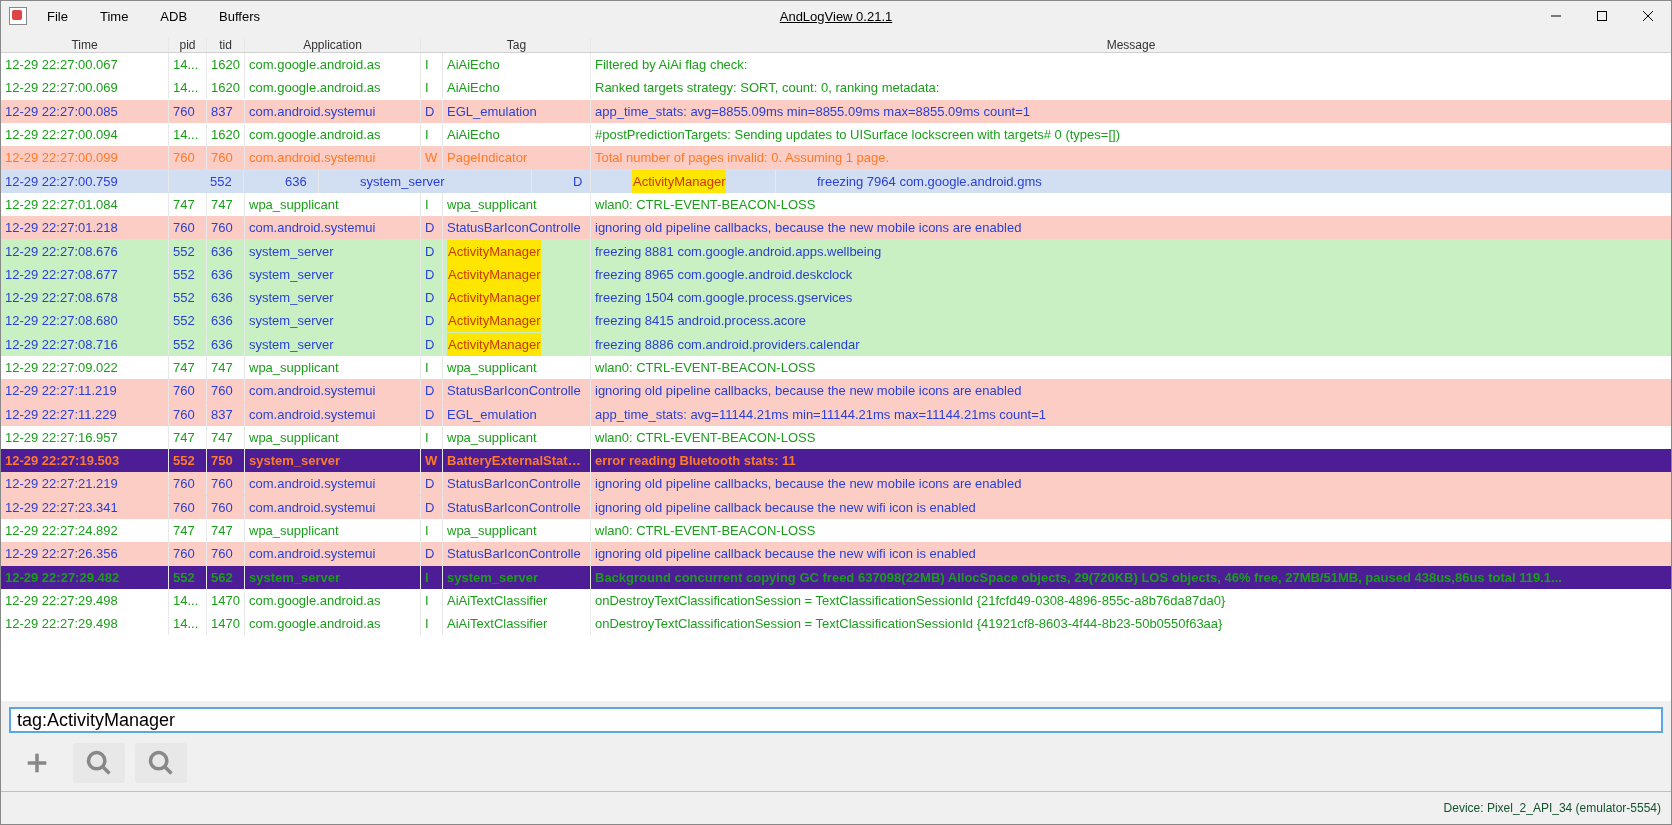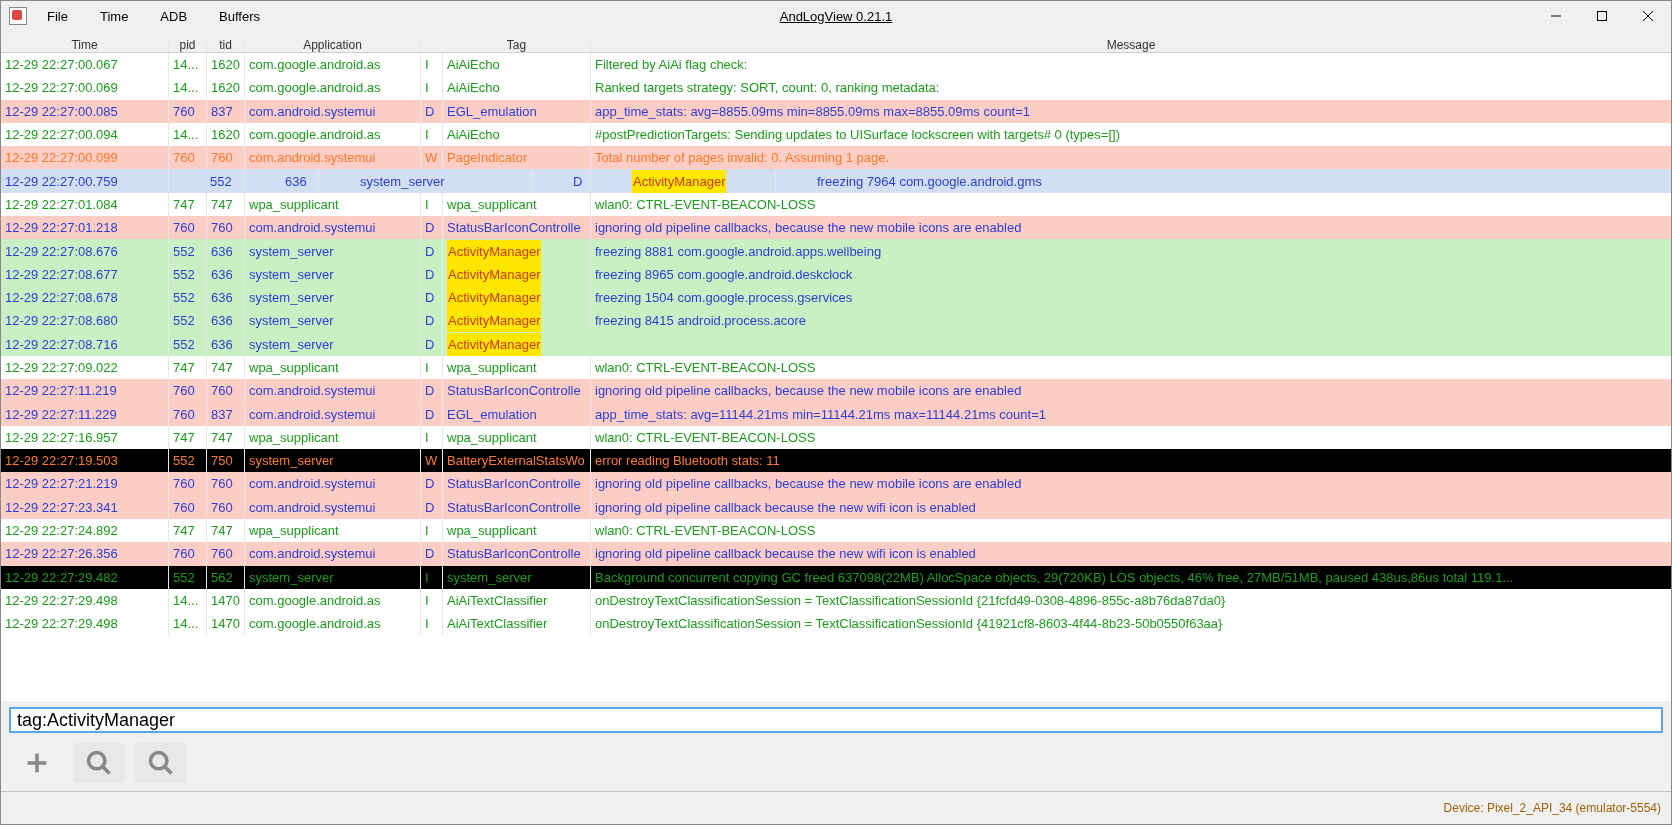--- a/index.html
+++ b/index.html
@@ -32,34 +32,34 @@
 
   
   .lvl-I .td { color: #1a9e1a; }
   .lvl-D .td { color: #2a3fd6; }
   .lvl-W .td { color: #ff7a29; }
 
   
   .bg-pink   { background: #fccdc4; }
   .bg-green  { background: #c9f0c2; }
   .bg-blue   { background: #d2dff2; gap: 37px; }
-  .bg-lgreen { background: #000000; }
+  .bg-lgreen { background: #4c1d95; font-weight: bold; }
   .bg-white  { background: #ffffff; }
 
   .hl-tag { background: #ffe600; color: #cc3a00 !important; padding: 9px 1px; }
 
   .filter-wrap { padding: 6px 8px 2px 8px; }
   .filter-input { width: 100%; height: 26px; border: 2px solid #5aa7e8; padding: 2px 6px; font-size: 18px; background: #fff; outline: none; }
 
   .toolbar { height: 56px; display: flex; align-items: center; gap: 10px; padding: 0 10px; }
   .tool-btn { width: 52px; height: 40px; border: none; background: transparent; display:flex; align-items:center; justify-content:center; cursor:default; border-radius:3px; }
   .tool-btn.dim { background:#e8e8e8; }
   .tool-btn svg { width: 28px; height: 28px; stroke: #888; fill: none; stroke-width: 3; }
 
-  .status-bar { height: 22px; border-top: 1px solid #c0c0c0; background:#f0f0f0; display:flex; align-items:center; justify-content:flex-end; padding: 16px 10px; font-size:12px; color:#a16207; }
+  .status-bar { height: 22px; border-top: 1px solid #c0c0c0; background:#f0f0f0; display:flex; align-items:center; justify-content:flex-end; padding: 16px 10px; font-size:12px; color:#14532d; }
 </style>
 </head>
 <body>
 
 <div class="title-bar">
   <div class="app-icon"></div>
   <div class="menu">
     <div class="menu-item">File</div>
     <div class="menu-item">Time</div>
     <div class="menu-item">ADB</div>
@@ -206,20 +206,21 @@
         <div class="td c-tag"><span class="hl-tag">ActivityManager</span></div>
         <div class="td c-msg">freezing 8415 android.process.acore</div>
       </div>
       <div class="row lvl-D bg-green">
         <div class="td c-time">12-29 22:27:08.716</div>
         <div class="td c-pid">552</div>
         <div class="td c-tid">636</div>
         <div class="td c-app">system_server</div>
         <div class="td c-lvl">D</div>
         <div class="td c-tag"><span class="hl-tag">ActivityManager</span></div>
+        <div class="td c-msg">freezing 8886 com.android.providers.calendar</div>
       </div>
       <div class="row lvl-I bg-white">
         <div class="td c-time">12-29 22:27:09.022</div>
         <div class="td c-pid">747</div>
         <div class="td c-tid">747</div>
         <div class="td c-app">wpa_supplicant</div>
         <div class="td c-lvl">I</div>
         <div class="td c-tag">wpa_supplicant</div>
         <div class="td c-msg">wlan0: CTRL-EVENT-BEACON-LOSS</div>
       </div>

